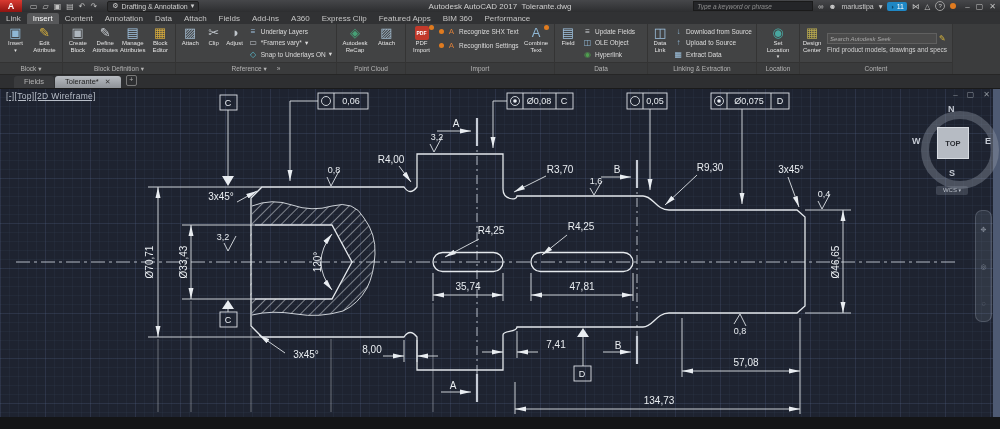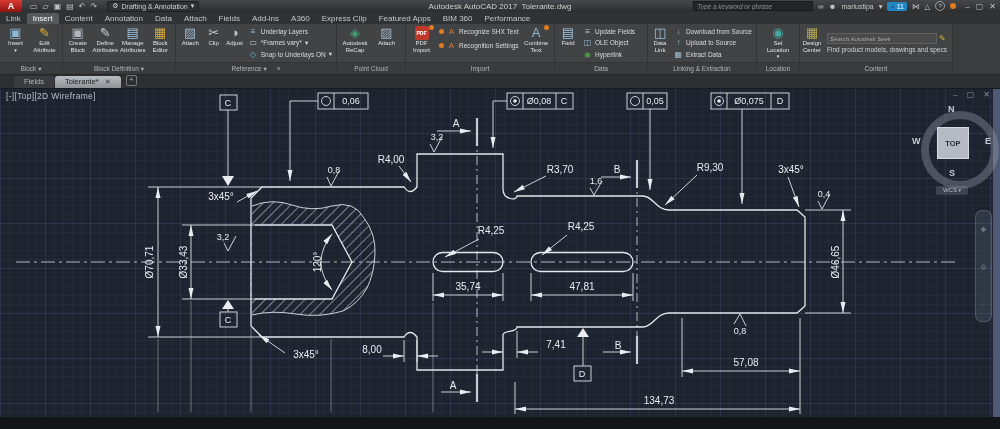--- a/index.html
+++ b/index.html
@@ -79,21 +79,21 @@
   .plusbtn{width:9px;height:9px;border:1px solid #7a7a7a;border-radius:2px;
     color:#b0b0b0;font-size:7px;line-height:8px;text-align:center;margin:0 0 2px 4px;}
   
   .canvas{left:0;top:88px;width:1000px;height:329px;background:#1e2330;
     background-image:
       linear-gradient(rgba(125,150,200,.055) 1px,transparent 1px),
       linear-gradient(90deg,rgba(125,150,200,.055) 1px,transparent 1px),
       linear-gradient(rgba(125,150,200,.10) 1px,transparent 1px),
       linear-gradient(90deg,rgba(125,150,200,.10) 1px,transparent 1px);
     background-size:9px 9px,9px 9px,45px 45px,45px 45px;z-index:1;}
-  .vplabel{left:6px;top:91px;font-size:8.5px;color:#b9bfc9;z-index:10;letter-spacing:.3px;}
+  .vplabel{left:6px;top:91px;font-size:8.5px;color:#b9bfc9;z-index:10;letter-spacing:.3px;text-decoration:underline;}
   .dwgbtns{left:0;top:90px;width:990px;display:flex;justify-content:flex-end;gap:9px;
     font-size:8px;color:#8e949c;z-index:10;}
   .rightstrip{left:993px;top:88px;width:7px;height:329px;background:#4e5a73;z-index:5;}
   .bottombar{left:0;top:417px;width:1000px;height:12px;background:#141517;z-index:6;}
   
   .vc-ring{left:921px;top:111px;width:62px;height:62px;border-radius:50%;
     border:8px solid rgba(150,158,172,.38);z-index:9;}
   .vc-letter{z-index:10;font-size:9px;color:#c6cbd4;font-weight:bold;}
   .vc-top{left:937px;top:127px;width:30px;height:30px;background:#b6bbc3;
     border:1px solid #d7dbe1;color:#2a2d33;font-size:7.5px;font-weight:bold;

